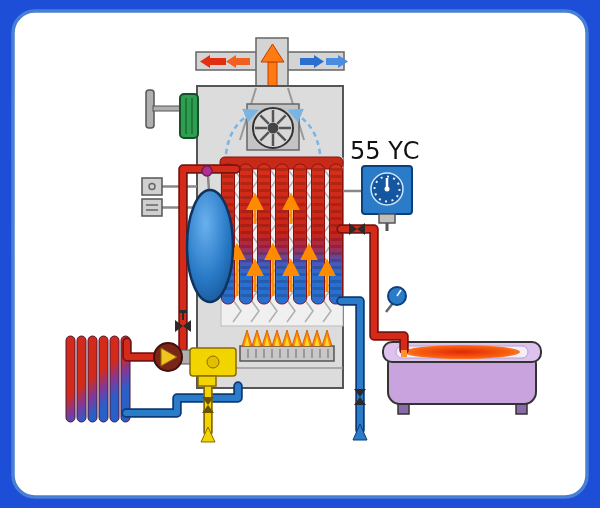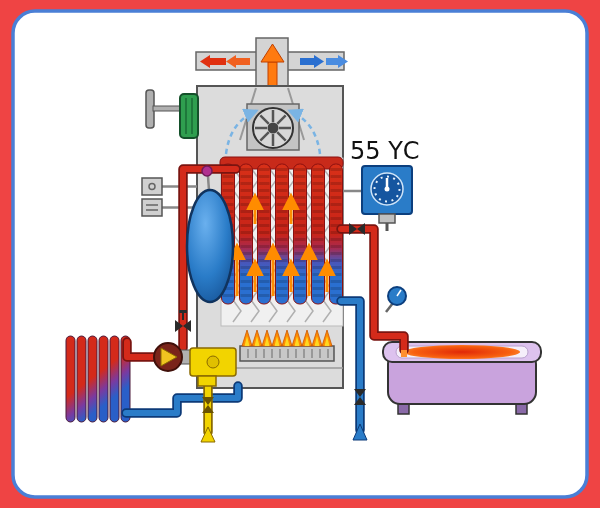--- a/index.html
+++ b/index.html
@@ -1,16 +1,16 @@
 <!DOCTYPE html>
 <html><head>
 <meta charset="utf-8">
 <style>
   html,body{margin:0;padding:0;background:#fff;}
-  .canvas{position:relative;width:600px;height:508px;background:#ef4444;overflow:hidden;}
+  .canvas{position:relative;width:600px;height:508px;background:#1d4ed8;overflow:hidden;}
   svg{position:absolute;left:0;top:0;}
   svg text{font-family:"DejaVu Sans", sans-serif;fill:#111;}
   .pipe{fill:none;stroke-linecap:round;stroke-linejoin:round;}
   .o-red{stroke:#7a1410;stroke-width:9.5;}
   .p-red{stroke:#d42a1a;stroke-width:6;}
   .o-blue{stroke:#0c3a78;stroke-width:9.5;}
   .p-blue{stroke:#2a7cc8;stroke-width:6;}
   .o-yel{stroke:#8a6a00;stroke-width:9.5;}
   .p-yel{stroke:#f2d400;stroke-width:6;}
   .thinlink{stroke:#888;stroke-width:2.5;fill:none;}

